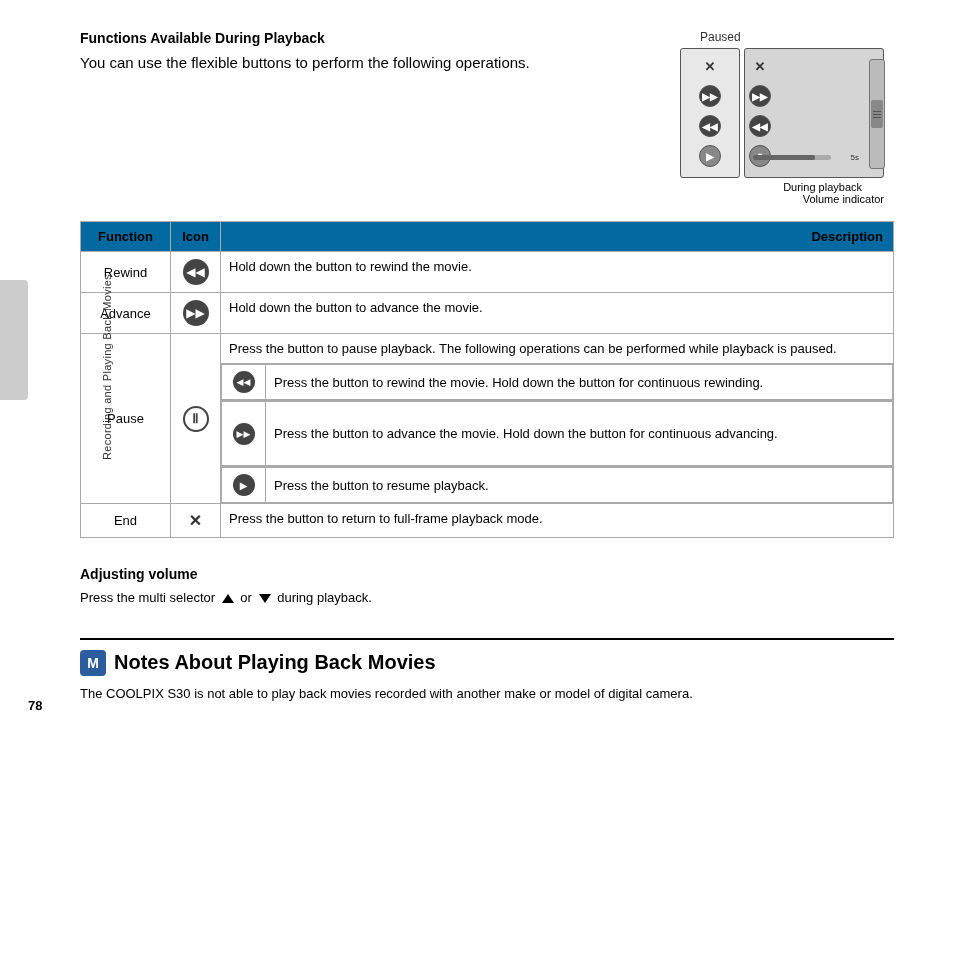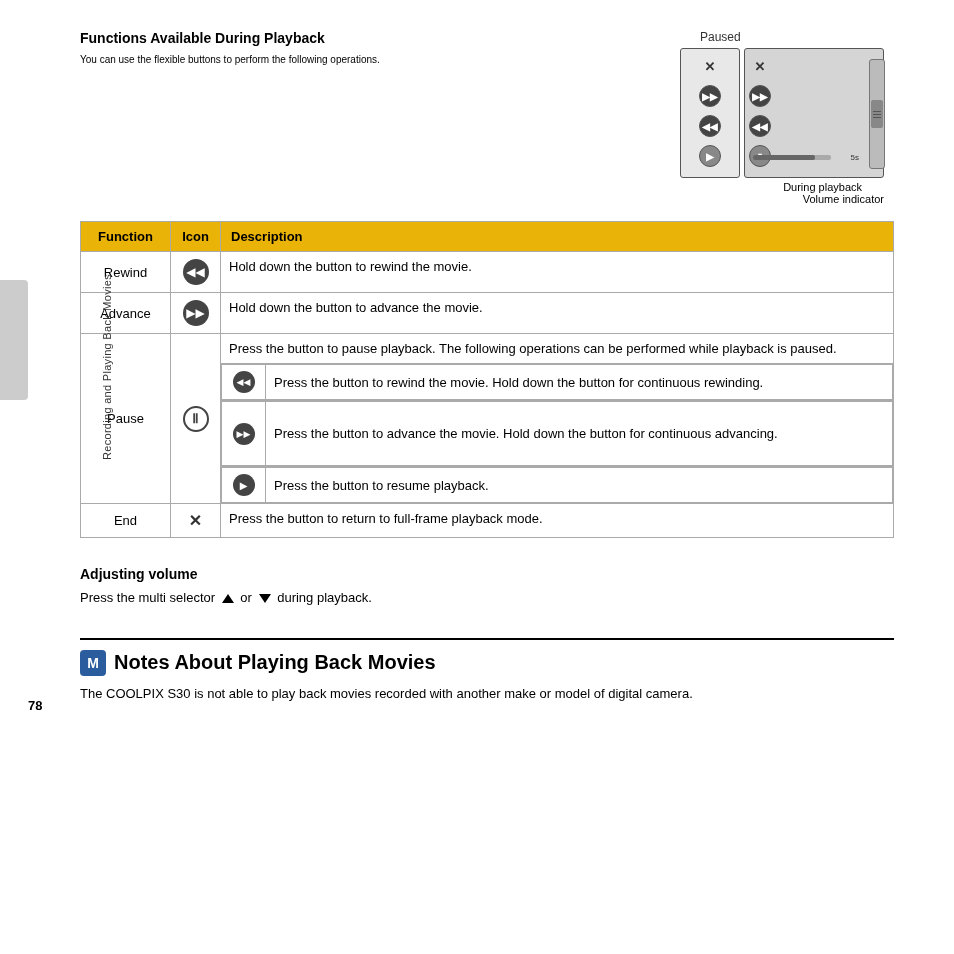--- a/index.html
+++ b/index.html
@@ -41,21 +41,21 @@
     }
 
     
     .section-title {
       font-size: 14px;
       font-weight: bold;
       margin-bottom: 6px;
     }
 
     .section-desc {
-      font-size: 10px;
+      font-size: 15px;
       margin-bottom: 16px;
       line-height: 1.5;
     }
 
     
     .top-area {
       display: flex;
       align-items: flex-start;
       gap: 20px;
       margin-bottom: 16px;
@@ -214,30 +214,30 @@
 
     
     .func-table {
       width: 100%;
       border-collapse: collapse;
       margin-bottom: 20px;
       font-size: 13px;
     }
 
     .func-table th {
-      background: #eab308;
+      background: #0369a1;
       border: 1px solid #aaa;
       padding: 7px 10px;
       text-align: center;
       font-weight: bold;
       font-size: 13px;
     }
 
     .func-table th.desc-header {
-      text-align: left;
+      text-align: right;
     }
 
     .func-table td {
       border: 1px solid #aaa;
       padding: 7px 8px;
       vertical-align: middle;
     }
 
     .func-table td.func-name {
       text-align: center;

